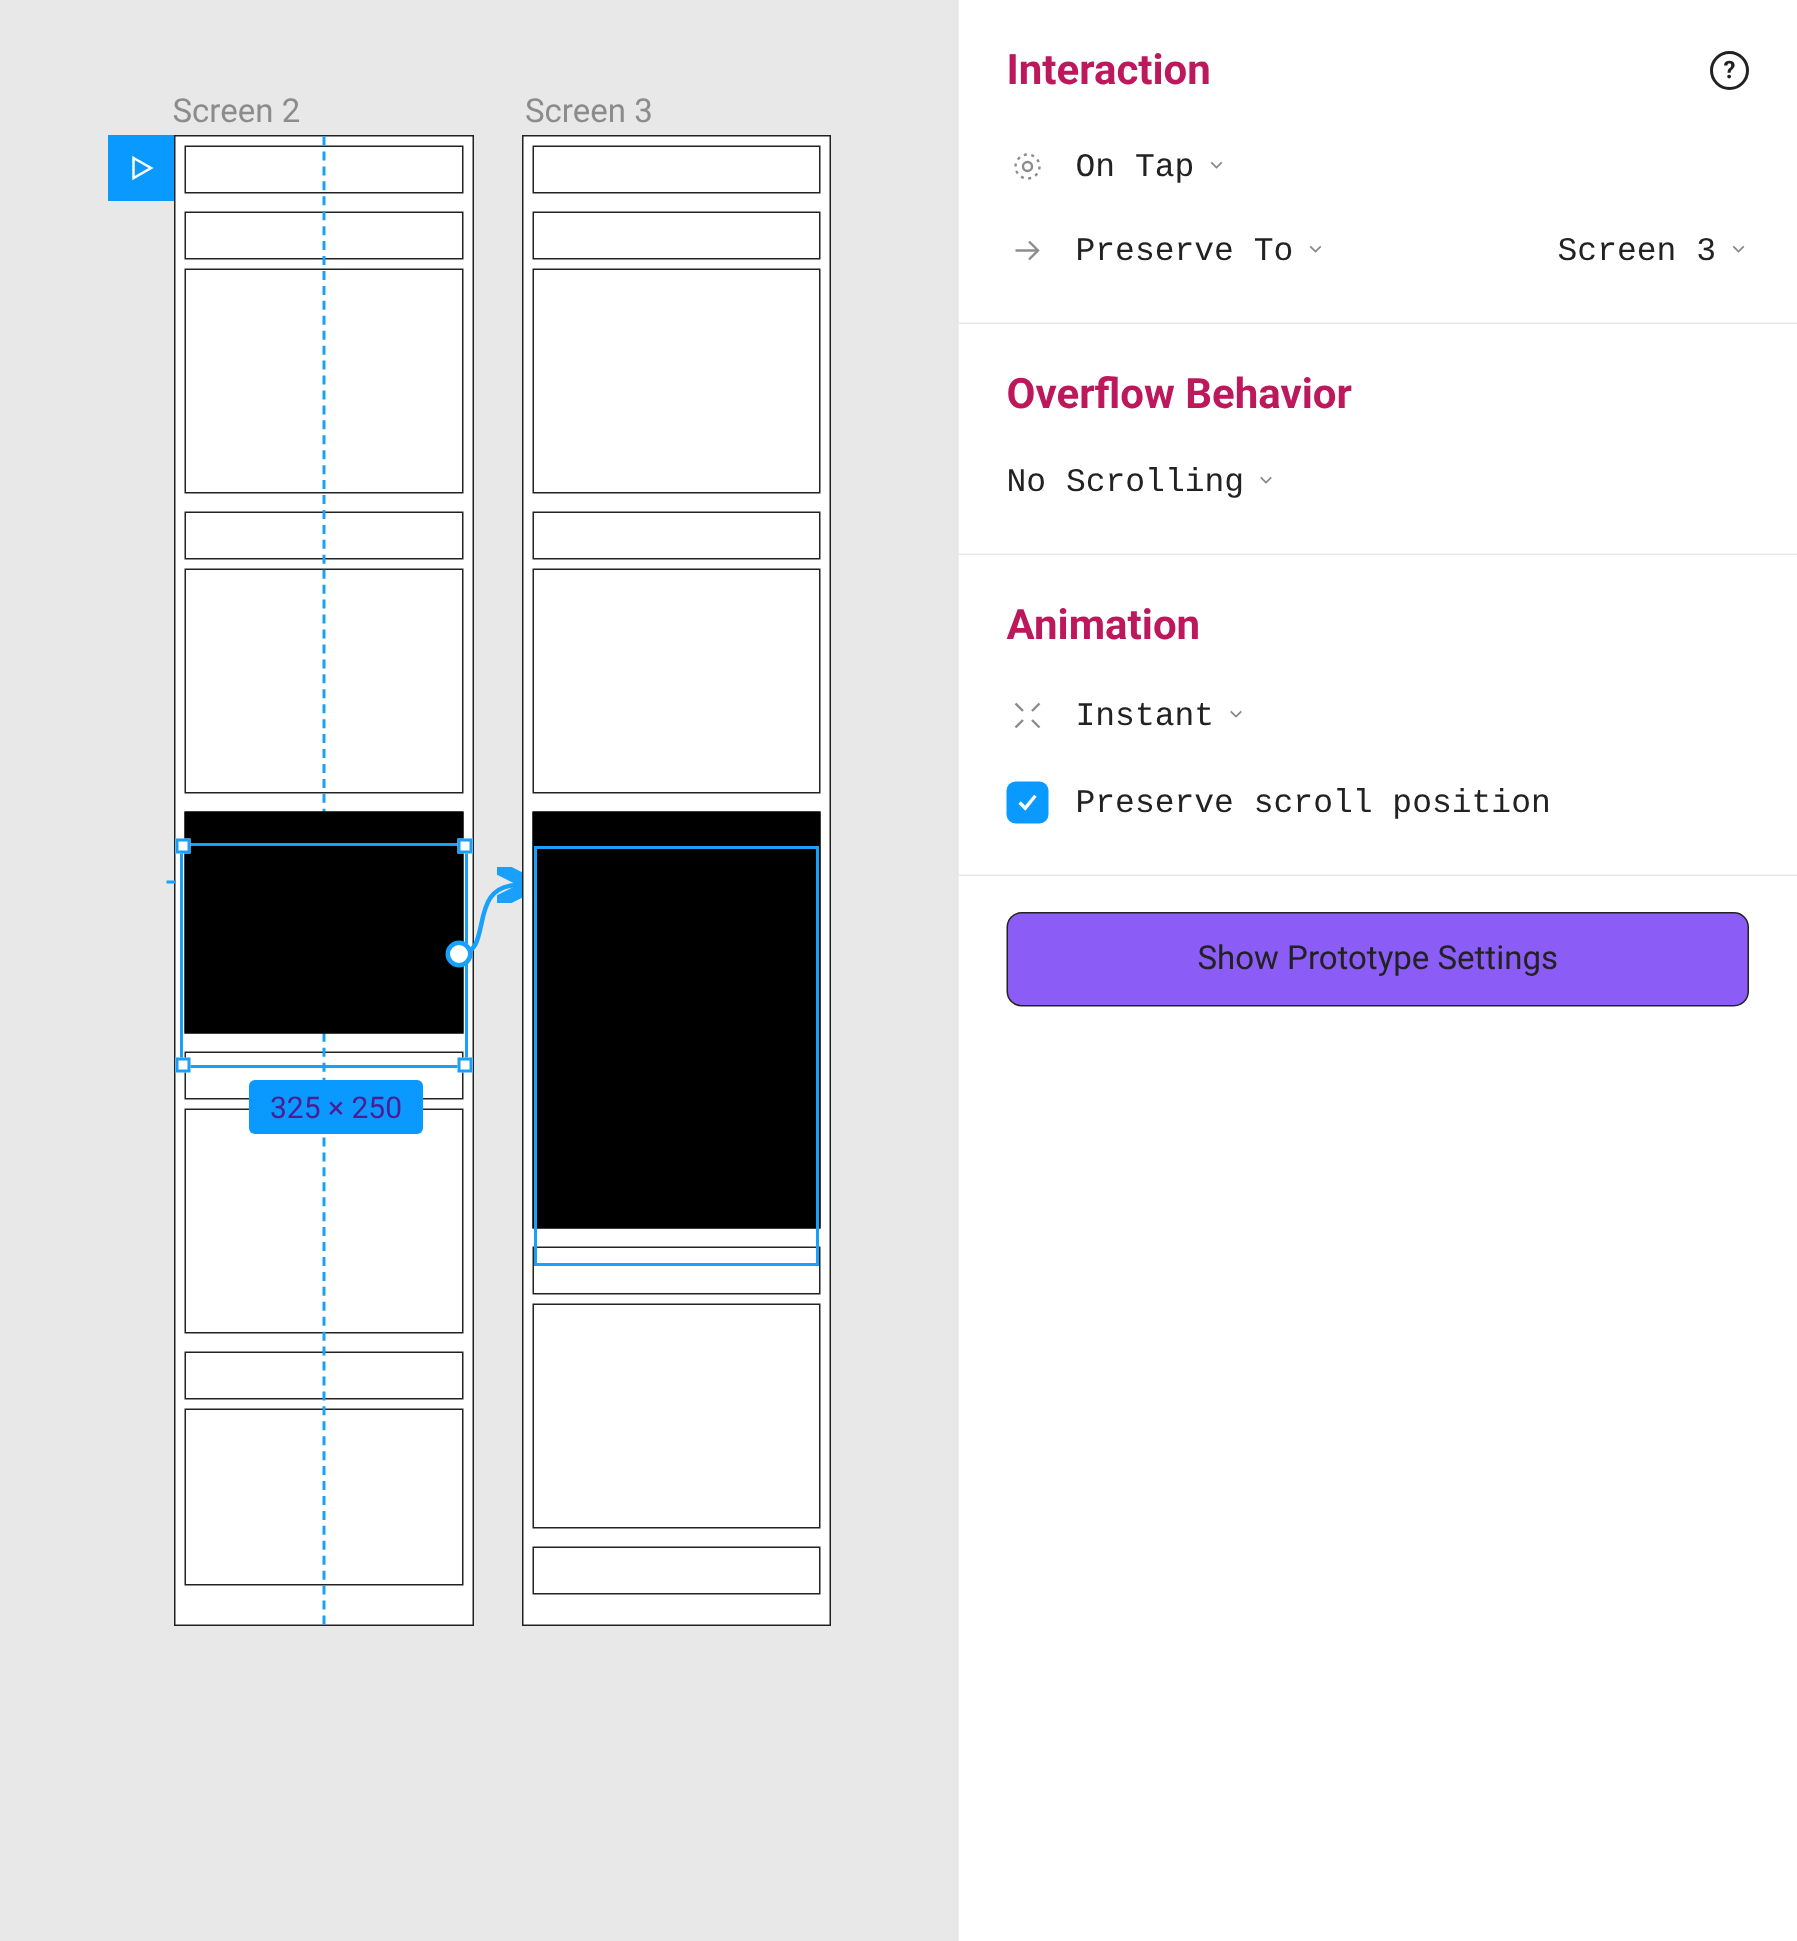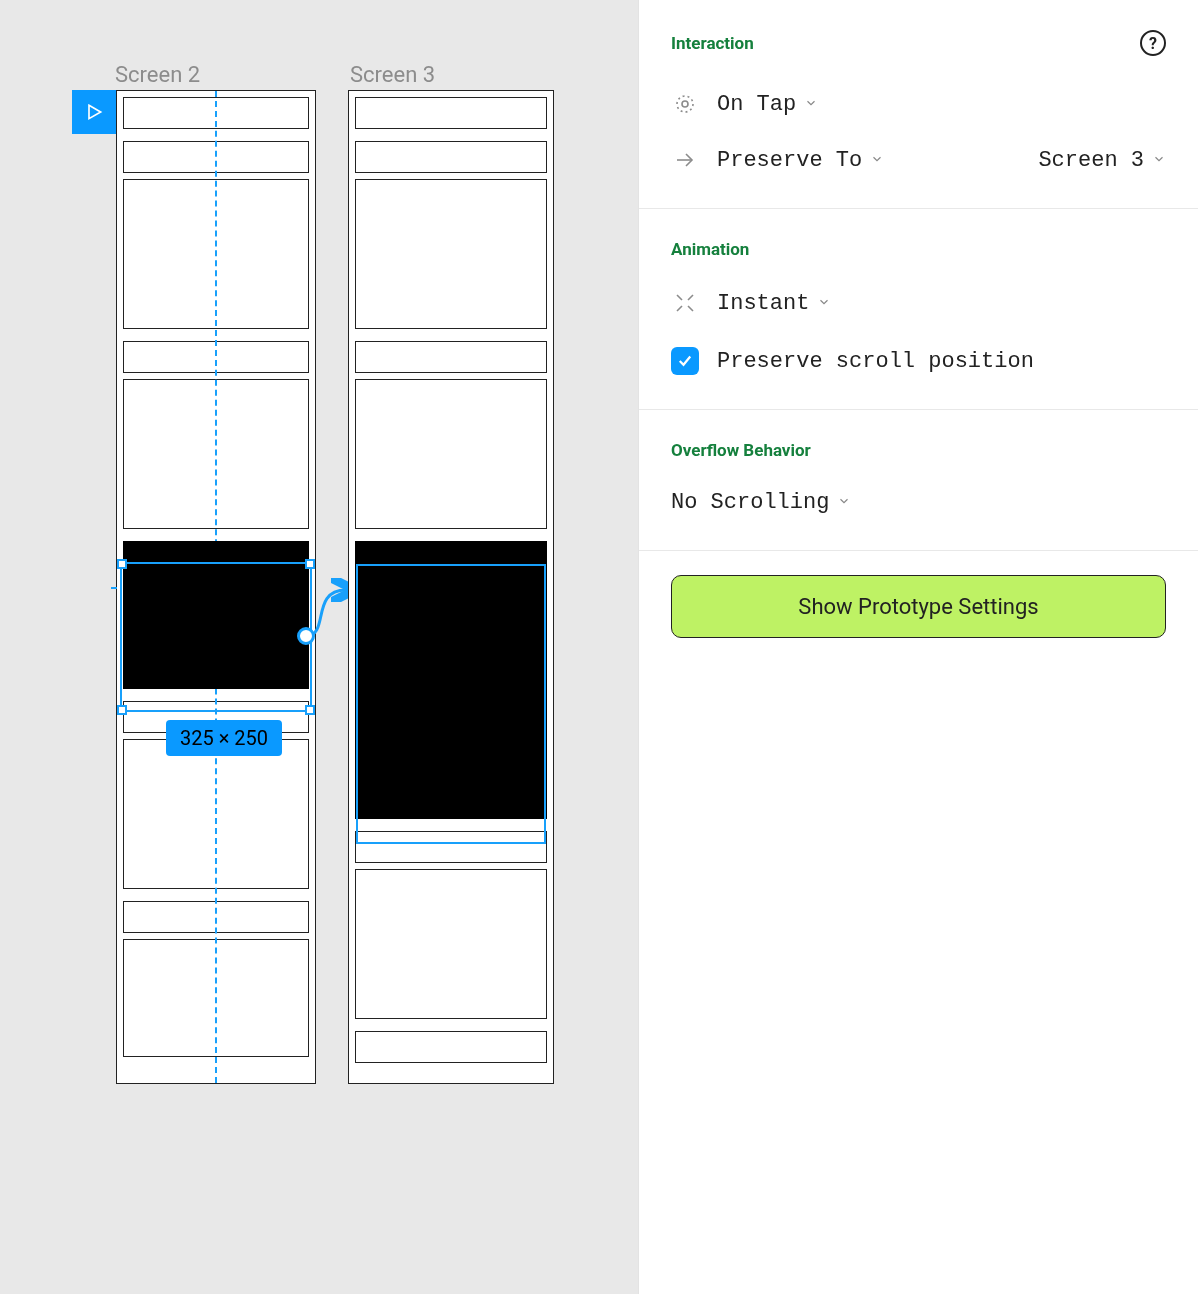--- a/index.html
+++ b/index.html
@@ -69,21 +69,21 @@
   .sel-midtick {
     position: absolute;
     left: -6px; top: 50%;
     width: 6px; height: 2px;
     background: #18a0fb;
   }
 
   .dim-pill {
     position: absolute;
     background: #0a99ff;
-    color: #000000;
+    color: #4c1d95;
     font-size: 20px;
     padding: 6px 14px;
     border-radius: 4px;
     white-space: nowrap;
   }
 
   
   .noodle {
     position: absolute;
     overflow: visible;
@@ -122,22 +122,22 @@
   }
   .section.last { border-bottom: 1px solid #e8e8e8; }
   .section-head {
     display: flex;
     align-items: center;
     justify-content: space-between;
     margin-bottom: 24px;
   }
   .section-title {
     font-weight: 700;
-    font-size: 17px;
-    color: #15803d;
+    font-size: 28px;
+    color: #be185d;
   }
   .help-icon {
     width: 26px; height: 26px;
     border: 2px solid #222;
     border-radius: 50%;
     display: flex; align-items: center; justify-content: center;
     font-size: 16px; font-weight: 700;
   }
 
   .prop-row {
@@ -184,21 +184,21 @@
   }
   .checkbox svg { width: 18px; height: 18px; stroke: #fff; stroke-width: 3; fill: none; }
 
   .big-btn {
     margin: 24px 32px;
     padding: 18px 0;
     border: 1.5px solid #222;
     border-radius: 10px;
     text-align: center;
     font-size: 22px;
-    background: #bef264;
+    background: #8b5cf6;
     cursor: pointer;
   }
 </style>
 </head>
 <body>
 
 <div class="canvas">
 
   <div class="play-badge">
     <svg viewBox="0 0 24 24">
@@ -301,20 +301,34 @@
         <span class="flex-inline">
           <span class="prop-value">Screen 3</span>
           <span class="chev"><svg viewBox="0 0 24 24">
                 <path d="M6 9l6 6 6-6"></path>
               </svg></span>
         </span>
       </div>
     </div>
   </div>
 
+  <div class="section last">
+    <div class="section-head" style="margin-bottom:18px;">
+      <div class="section-title">Overflow Behavior</div>
+    </div>
+    <div class="prop-row">
+      <span class="flex-inline">
+        <span class="prop-value">No Scrolling</span>
+        <span class="chev"><svg viewBox="0 0 24 24">
+              <path d="M6 9l6 6 6-6"></path>
+            </svg></span>
+      </span>
+    </div>
+  </div>
+
   <div class="section">
     <div class="section-head" style="margin-bottom:20px;">
       <div class="section-title">Animation</div>
     </div>
 
     <div class="prop-row">
       <span class="prop-icon">
         <svg viewBox="0 0 24 24">
           <path d="M4 4 L9 9"></path>
             <path d="M20 4 L15 9"></path>
@@ -333,28 +347,14 @@
     <div class="prop-row" style="margin-top:10px;">
       <span class="checkbox">
         <svg viewBox="0 0 24 24">
             <path d="M5 12l5 5 9-11"></path>
           </svg>
       </span>
       <span class="prop-value">Preserve scroll position</span>
     </div>
   </div>
 
-  <div class="section last">
-    <div class="section-head" style="margin-bottom:18px;">
-      <div class="section-title">Overflow Behavior</div>
-    </div>
-    <div class="prop-row">
-      <span class="flex-inline">
-        <span class="prop-value">No Scrolling</span>
-        <span class="chev"><svg viewBox="0 0 24 24">
-              <path d="M6 9l6 6 6-6"></path>
-            </svg></span>
-      </span>
-    </div>
-  </div>
-
   <div class="big-btn">Show Prototype Settings</div>
 </div>
 
 </body></html>

